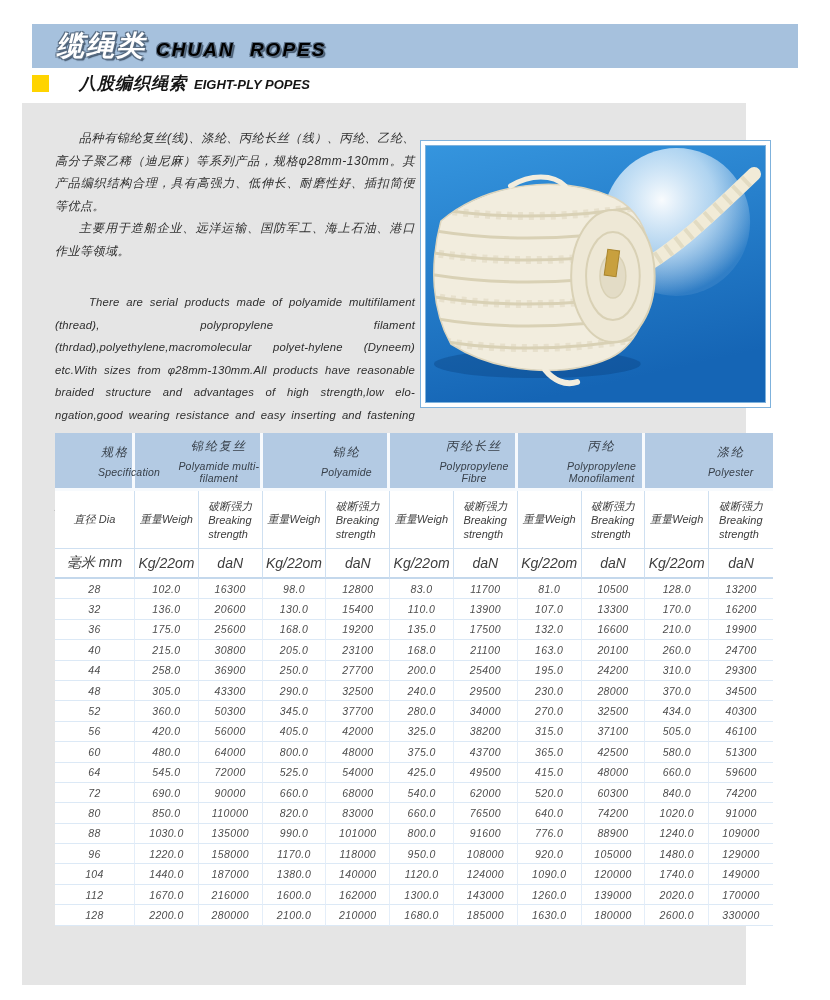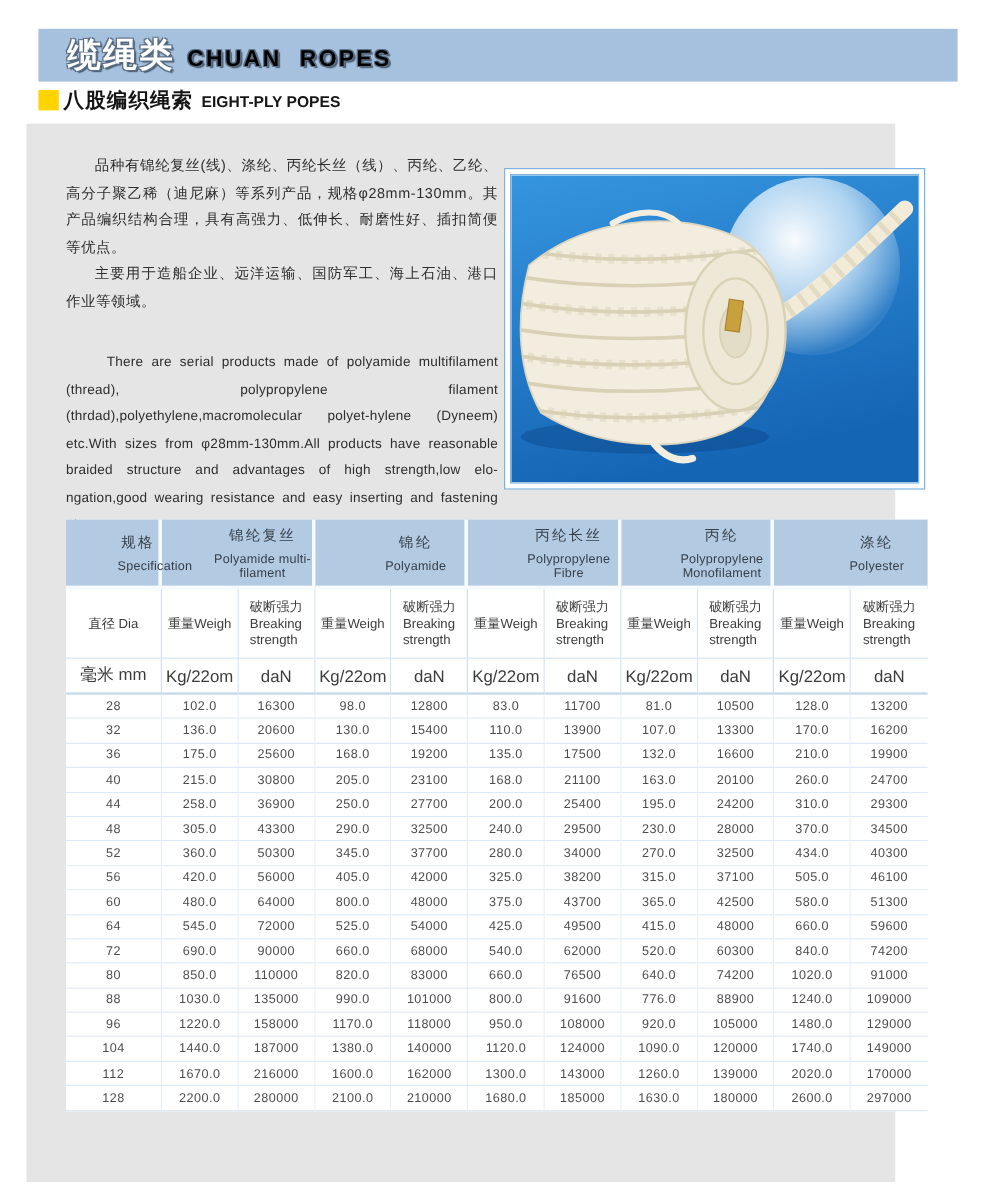--- a/index.html
+++ b/index.html
@@ -1,18 +1,18 @@
 <!DOCTYPE html>
 <html><head>
 <meta charset="utf-8">
 <style>
   html,body { margin:0; padding:0; background:#fff; }
   .page {
     position:relative; width:830px; height:1000px; background:#ffffff;
-    font-family:"Liberation Sans","DejaVu Sans",sans-serif; overflow:hidden;
+    font-family:"Liberation Sans","DejaVu Sans",sans-serif; overflow:hidden;font-style:italic;
   }
   
   .header-bar {
     position:absolute; left:32px; top:24px; width:766px; height:44px;
     background:#a6c1dd; display:flex; align-items:center; padding-left:24px; box-sizing:border-box;
   }
   .title-cn {
     font-size:28px; font-weight:bold; color:#ffffff; letter-spacing:2px;
     text-shadow:-1px -1px 0 #5a6e84, 1px -1px 0 #5a6e84, -1px 1px 0 #5a6e84,
                  1px 1px 0 #5a6e84, 2px 2px 1px #44586e;
@@ -22,21 +22,21 @@
     letter-spacing:2px; word-spacing:8px;
     text-shadow:-1px -1px 0 #5a6e84, 1px -1px 0 #5a6e84, -1px 1px 0 #5a6e84,
                  1px 1px 0 #5a6e84, 2px 2px 1px #44586e;
   }
   
   .subtitle-row {
     position:absolute; left:32px; top:71px; height:24px;
     display:flex; align-items:center;
   }
   .yellow-square { width:17px; height:17px; background:#ffd400; flex:0 0 auto; }
-  .subtitle-cn { font-size:17px; font-weight:bold; color:#151515; margin-left:4px; letter-spacing:1px; }
+  .subtitle-cn { font-size:17px; font-weight:bold; color:#151515; margin-left:30px; letter-spacing:1px; }
   .subtitle-en { font-size:13px; font-weight:bold; color:#151515; margin-left:7px; margin-top:2px; }
   
   .panel {
     position:absolute; left:22px; top:103px; width:724px; height:882px; background:#e5e5e5;
   }
   
   .intro { position:absolute; left:33px; top:24px; width:360px; color:#2e2e2e; }
   .intro p { margin:0; text-align:justify; }
   .intro p.cn { font-size:12px; line-height:22.5px; text-indent:2em; letter-spacing:0.5px; }
   .intro p.en { font-size:11.3px; line-height:22.5px; letter-spacing:0.2px; }
@@ -465,19 +465,19 @@
             <td>128</td>
             <td>2200.0</td>
             <td>280000</td>
             <td>2100.0</td>
             <td>210000</td>
             <td>1680.0</td>
             <td>185000</td>
             <td>1630.0</td>
             <td>180000</td>
             <td>2600.0</td>
-            <td>297000</td>
+            <td>330000</td>
           </tr>
         </tbody>
     </table>
 
   </div>
 </div>
 
 </body></html>

